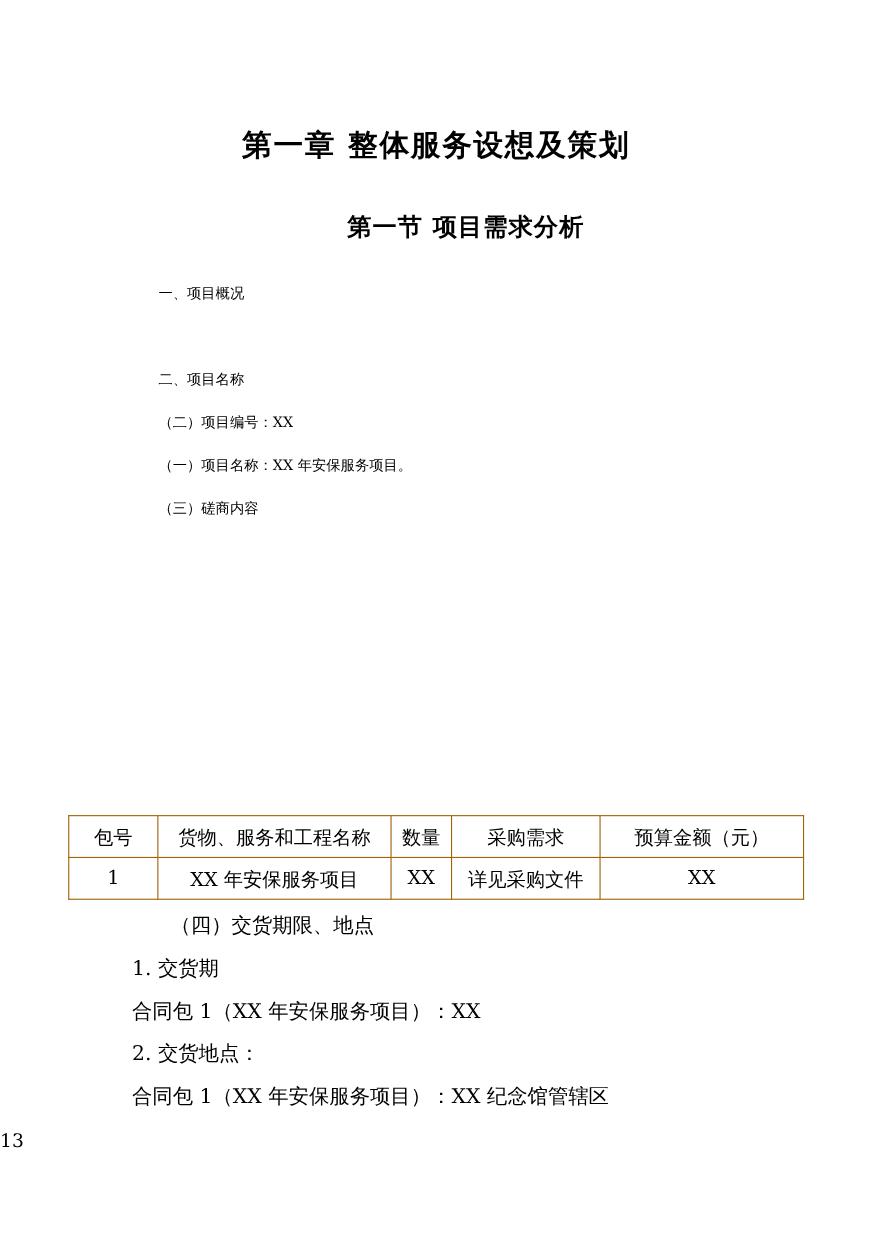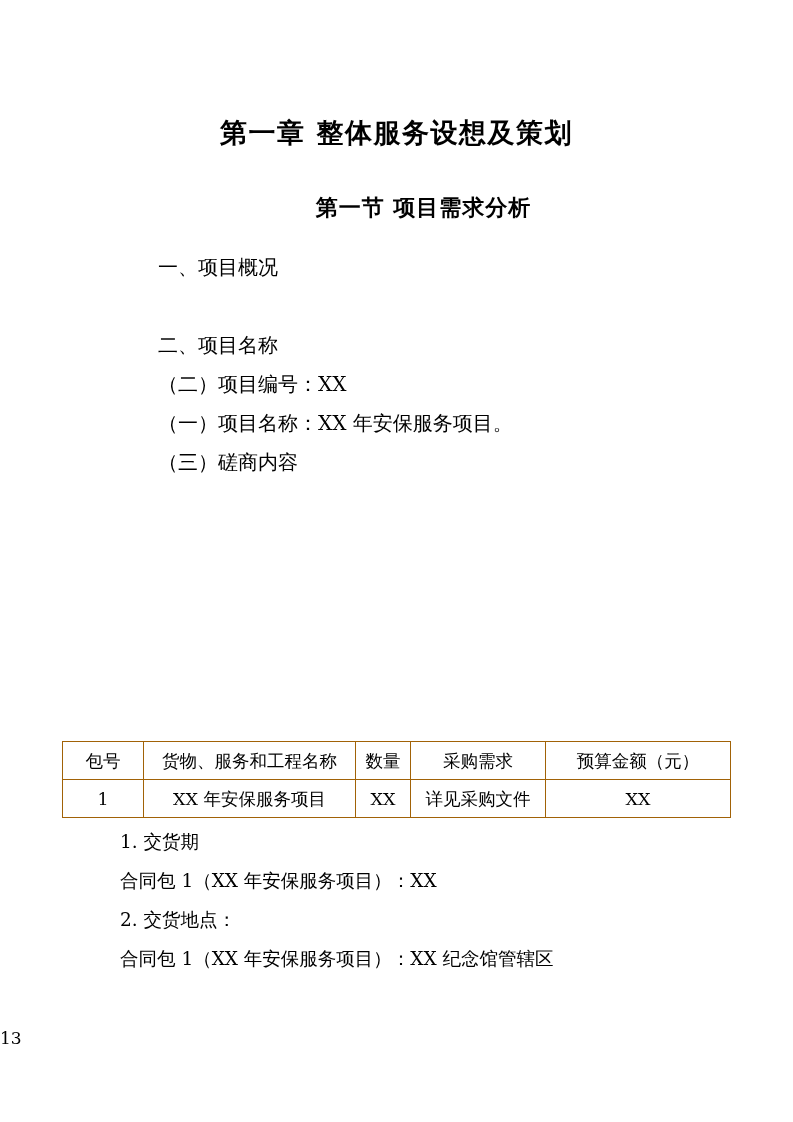--- a/index.html
+++ b/index.html
@@ -50,21 +50,21 @@
     font-family: "DejaVu Sans", "Liberation Sans", sans-serif;
     padding-left: 27px;
   }
 
   
   .body-col {
     position: absolute;
     left: 118px;
     width: 564px;
     top: 248px;
-    font-size: 20px;
+    font-size: 13px;
     line-height: 39px;
   }
   .para {
     margin: 0;
     text-align: justify;
     text-justify: inter-ideograph;
   }
   .indent2 { text-indent: 2em; }
   .indent1 { text-indent: 0; padding-left: 2px; }
   .gap-before { margin-top: 39px; }
@@ -151,20 +151,21 @@
         <td>1</td>
         <td>XX 年安保服务项目</td>
         <td>XX</td>
         <td>详见采购文件</td>
         <td>XX</td>
       </tr>
     </tbody>
   </table>
 
   <div class="body-col-2">
+    <p class="para indent2">（四）交货期限、地点</p>
     <p class="para indent1">1. 交货期</p>
     <p class="para indent1">合同包 1（XX 年安保服务项目）：XX</p>
     <p class="para indent1">2. 交货地点：</p>
     <p class="para indent1">合同包 1（XX 年安保服务项目）：XX 纪念馆管辖区</p>
   </div>
 
   <div class="page-number">13</div>
 
 </div>
 

